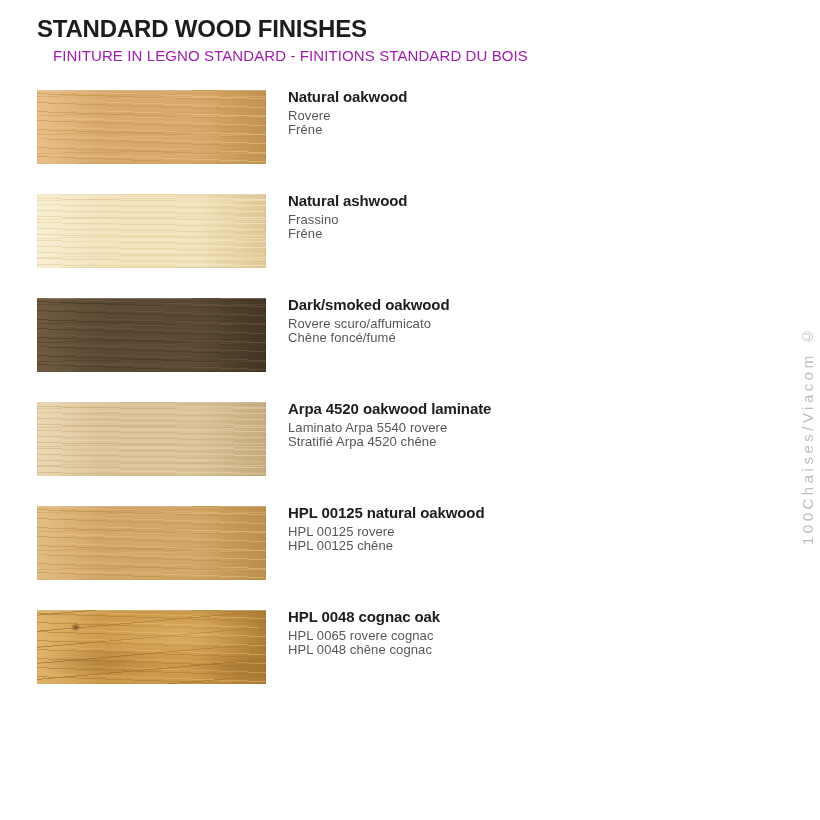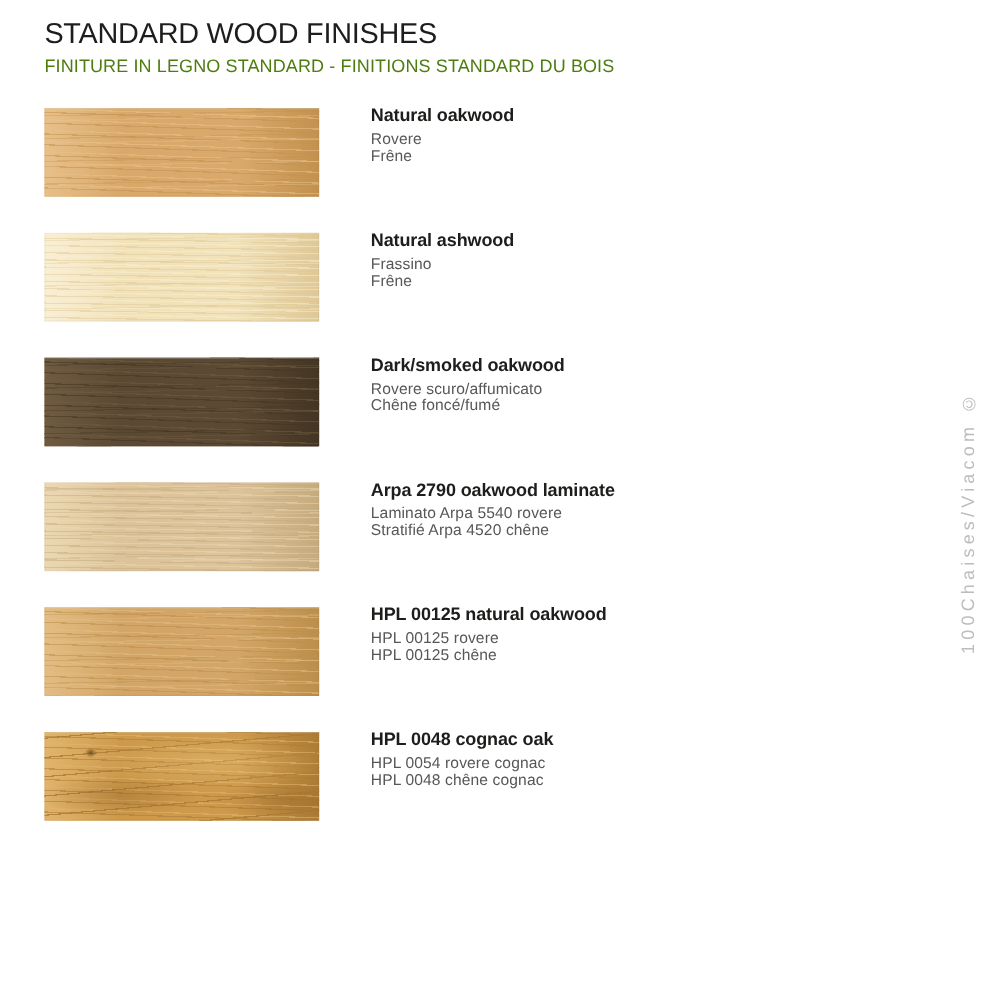--- a/index.html
+++ b/index.html
@@ -8,31 +8,31 @@
     width: 820px; height: 820px;
     font-family: "Liberation Sans", sans-serif;
     position: relative;
     overflow: hidden;
   }
   .page { position: relative; width: 820px; height: 820px; background: #ffffff; }
 
   
   .header { position: absolute; left: 37px; top: 14px; }
   .title {
-    font-size: 24px; font-weight: normal; color: #1d1d1b;
+    font-size: 24px; font-weight: bold; color: #1d1d1b;
     letter-spacing: -0.2px; line-height: 30px;
   }
   .subtitle {
-    font-size: 15px; font-weight: 400; color: #4d7c0f;
-    letter-spacing: 0.1px; margin-top: 3px;
+    font-size: 15px; font-weight: 400; color: #a21caf;
+    letter-spacing: 0.1px; margin-top: 3px; margin-left: 16px;
   }
 
   
   .finishes { position: absolute; left: 37px; top: 90px; width: 560px; }
-  .finish-row { display: flex; align-items: flex-start; height: 74px; margin-bottom: 30px; gap: 21px; }
+  .finish-row { display: flex; align-items: flex-start; height: 74px; margin-bottom: 30px; }
 
   
   .swatch {
     position: relative; flex: none;
     width: 229px; height: 74px;
     background: linear-gradient(92deg, var(--light) 0%, var(--base) 28%, var(--base) 70%, var(--dark) 100%);
     box-shadow: inset 0 0 0 1px rgba(0,0,0,0.04), inset 0 1px 0 rgba(255,255,255,0.25);
     overflow: hidden;
   }
   .swatch::before {
@@ -128,40 +128,40 @@
       <div class="labels">
         <div class="finish-name">Dark/smoked oakwood</div>
         <div class="finish-alt">Rovere scuro/affumicato</div>
         <div class="finish-alt">Chêne foncé/fumé</div>
       </div>
     </div>
 
     <div class="finish-row">
       <div class="swatch fine" style="--base: #dcc39a; --light: #ebd8b3; --dark: #c5aa7c;"></div>
       <div class="labels">
-        <div class="finish-name">Arpa 2790 oakwood laminate</div>
+        <div class="finish-name">Arpa 4520 oakwood laminate</div>
         <div class="finish-alt">Laminato Arpa 5540 rovere</div>
         <div class="finish-alt">Stratifié Arpa 4520 chêne</div>
       </div>
     </div>
 
     <div class="finish-row">
       <div class="swatch" style="--base: #d3a667; --light: #e3bd84; --dark: #bc8e4b;"></div>
       <div class="labels">
         <div class="finish-name">HPL 00125 natural oakwood</div>
         <div class="finish-alt">HPL 00125 rovere</div>
         <div class="finish-alt">HPL 00125 chêne</div>
       </div>
     </div>
 
     <div class="finish-row">
       <div class="swatch knotty" style="--base: #cd9a4c; --light: #e1b56e; --dark: #ab7a34;"></div>
       <div class="labels">
         <div class="finish-name">HPL 0048 cognac oak</div>
-        <div class="finish-alt">HPL 0054 rovere cognac</div>
+        <div class="finish-alt">HPL 0065 rovere cognac</div>
         <div class="finish-alt">HPL 0048 chêne cognac</div>
       </div>
     </div>
 
   </div>
 
   <div class="watermark">100Chaises/Viacom ©</div>
 
 </div>
 

